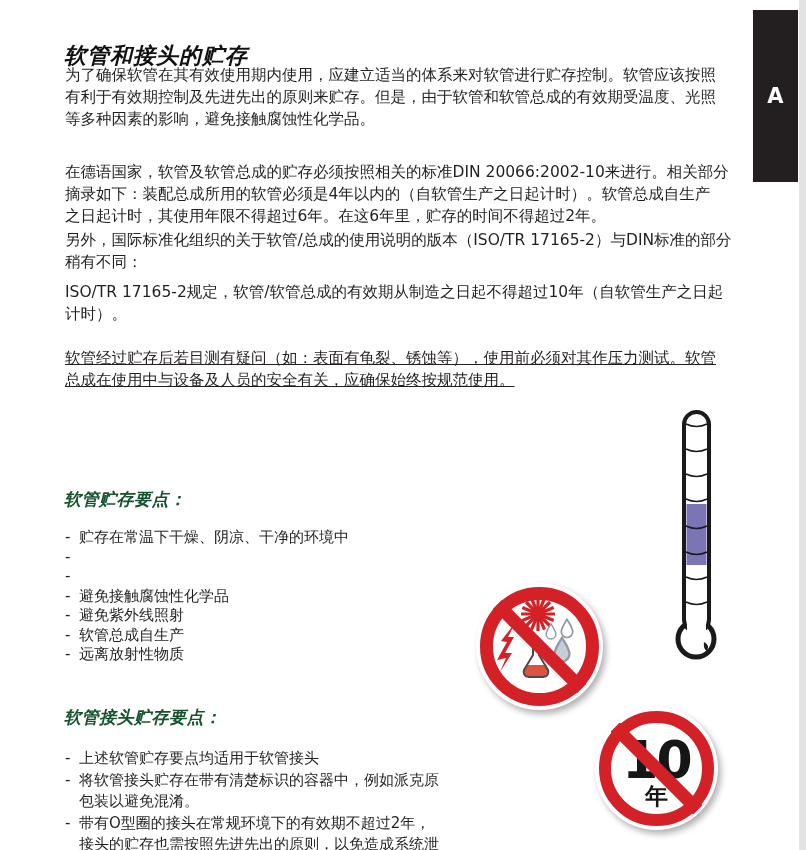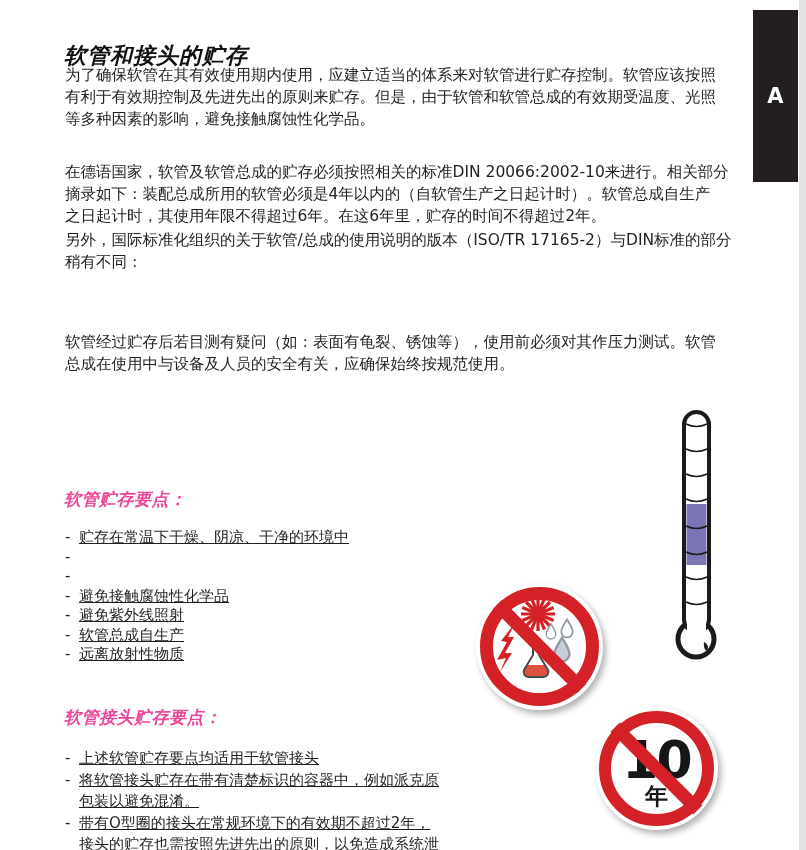--- a/index.html
+++ b/index.html
@@ -15,34 +15,34 @@
     color:#fff;font-size:21px;font-weight:bold;
   }
   .doc-title{
     position:absolute;left:64px;top:5px;width:600px;
     font-size:22px;font-weight:bold;font-style:italic;letter-spacing:1px;color:#111;margin-top:36px;
   }
   .para{
     position:absolute;left:65px;width:690px;
     font-size:15.5px;line-height:22px;white-space:pre-line;
   }
-  .p1{top:64px;} .p2{top:146px;margin-top:15px;} .p3{top:229px;} .p4{top:281px;} .p5{top:331px;}
+  .p1{top:64px;} .p2{top:146px;margin-top:15px;} .p3{top:229px;} .p4{top:281px;} .p5{top:347px;text-decoration:underline;}
   .subhead{
-    position:absolute;left:64px;font-size:17px;font-weight:bold;font-style:italic;color:#ec4899;
+    position:absolute;left:64px;font-size:17px;font-weight:bold;font-style:italic;color:#14532d;
     letter-spacing:0.5px;
   }
   .sh1{top:488px;} .sh2{top:706px;}
   .bullet-list{position:absolute;left:65px;}
   .bl1{top:528px;width:420px;}
   .bl2{top:748px;width:470px;}
   .bullet-item{display:flex;}
   .bl1 .bullet-item{font-size:15px;line-height:19.5px;}
   .bl2 .bullet-item{font-size:15px;line-height:21.5px;}
   .bullet-dash{flex:0 0 14px;}
-  .bullet-text{white-space:pre-line;text-decoration:underline;}
+  .bullet-text{white-space:pre-line;}
   .thermometer{position:absolute;left:667px;top:402px;}
   .sign{position:absolute;filter:drop-shadow(3px 4px 3px rgba(0,0,0,0.30));}
   .sign-weather{left:474px;top:581px;}
   .sign-tenyear{left:593px;top:705px;}
   .ten-number{font-size:52px;font-weight:900;letter-spacing:-2px;
     font-family:"DejaVu Sans","Liberation Sans",sans-serif;}
   .ten-unit{font-size:23px;font-weight:bold;
     font-family:"DejaVu Sans","Liberation Sans",sans-serif;}
 </style>
 </head>
@@ -59,20 +59,22 @@
   <h1 class="doc-title">软管和接头的贮存</h1>
 
   <div class="para p1">为了确保软管在其有效使用期内使用，应建立适当的体系来对软管进行贮存控制。软管应该按照
 有利于有效期控制及先进先出的原则来贮存。但是，由于软管和软管总成的有效期受温度、光照
 等多种因素的影响，避免接触腐蚀性化学品。</div>
   <div class="para p2">在德语国家，软管及软管总成的贮存必须按照相关的标准DIN 20066:2002-10来进行。相关部分
 摘录如下：装配总成所用的软管必须是4年以内的（自软管生产之日起计时）。软管总成自生产
 之日起计时，其使用年限不得超过6年。在这6年里，贮存的时间不得超过2年。</div>
   <div class="para p3">另外，国际标准化组织的关于软管/总成的使用说明的版本（ISO/TR 17165-2）与DIN标准的部分
 稍有不同：</div>
+  <div class="para p4">ISO/TR 17165-2规定，软管/软管总成的有效期从制造之日起不得超过10年（自软管生产之日起
+计时）。</div>
   <div class="para p5">软管经过贮存后若目测有疑问（如：表面有龟裂、锈蚀等），使用前必须对其作压力测试。软管
 总成在使用中与设备及人员的安全有关，应确保始终按规范使用。</div>
 
   <div class="subhead sh1">软管贮存要点：</div>
 
   <div class="bullet-list bl1">
     <div class="bullet-item">
       <span class="bullet-dash">-</span>
       <span class="bullet-text">贮存在常温下干燥、阴凉、干净的环境中</span>
     </div>

